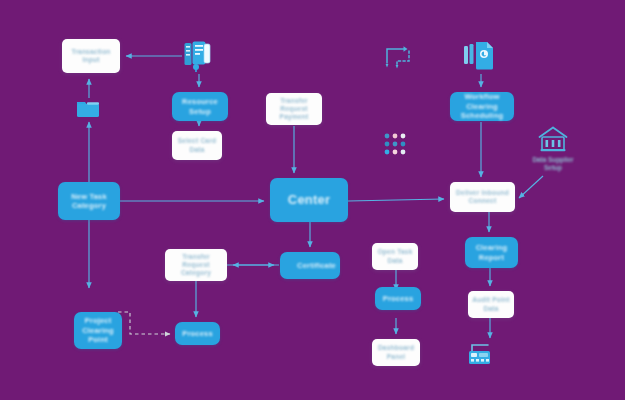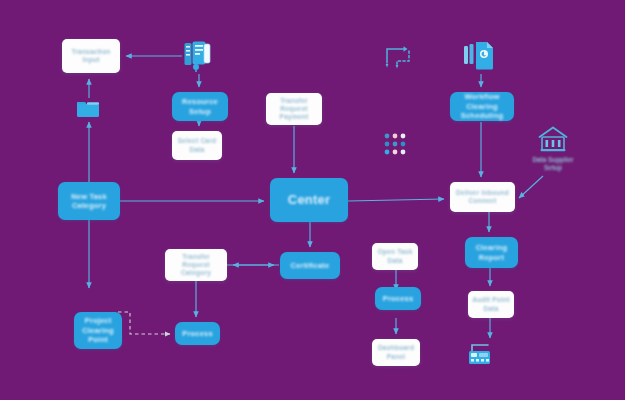--- a/index.html
+++ b/index.html
@@ -258,21 +258,21 @@
   </div>
 
   <div class="node card" style="left:450px;top:182px;width:65px;height:30px;">
     <span class="txt">Deliver Inbound<br>Connect</span>
   </div>
 
   <div class="node card" style="left:165px;top:249px;width:62px;height:32px;">
     <span class="txt">Transfer Request<br>Category</span>
   </div>
 
-  <div class="node solid" style="left:280px;top:252px;width:60px;height:27px;">
+  <div class="node solid" style="left:280px;top:252px;width:60px;height:27px;text-align:right;">
     <span class="txt">Certificate</span>
   </div>
 
   <div class="node solid" style="left:465px;top:237px;width:53px;height:31px;">
     <span class="txt">Clearing<br>Report</span>
   </div>
 
   <div class="node card" style="left:372px;top:243px;width:46px;height:27px;">
     <span class="txt">Open Task<br>Data</span>
   </div>

